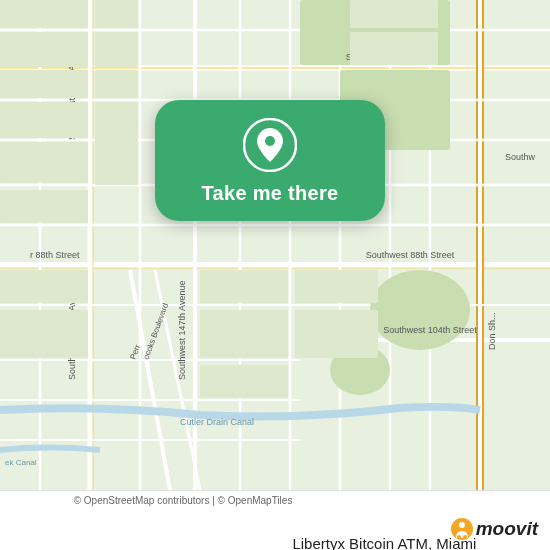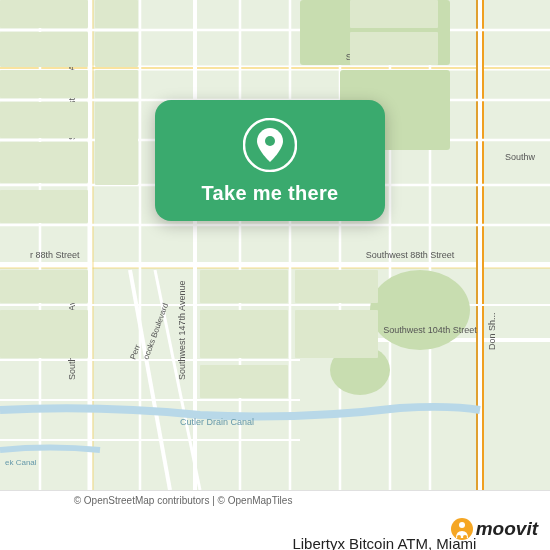--- a/index.html
+++ b/index.html
@@ -28,21 +28,21 @@
       top: 0; left: 0;
     }
 
     
     #action-card {
       position: absolute;
       top: 100px;
       left: 155px;
       width: 230px;
       background-color: #3aaa6e;
-      border-radius: 16px;
+      border-radius: 24px;
       display: flex;
       flex-direction: column;
       align-items: center;
       padding: 18px 20px 16px;
       box-shadow: 0 4px 16px rgba(0,0,0,0.25);
       z-index: 10;
     }
 
     #location-pin-icon {
       width: 54px;

